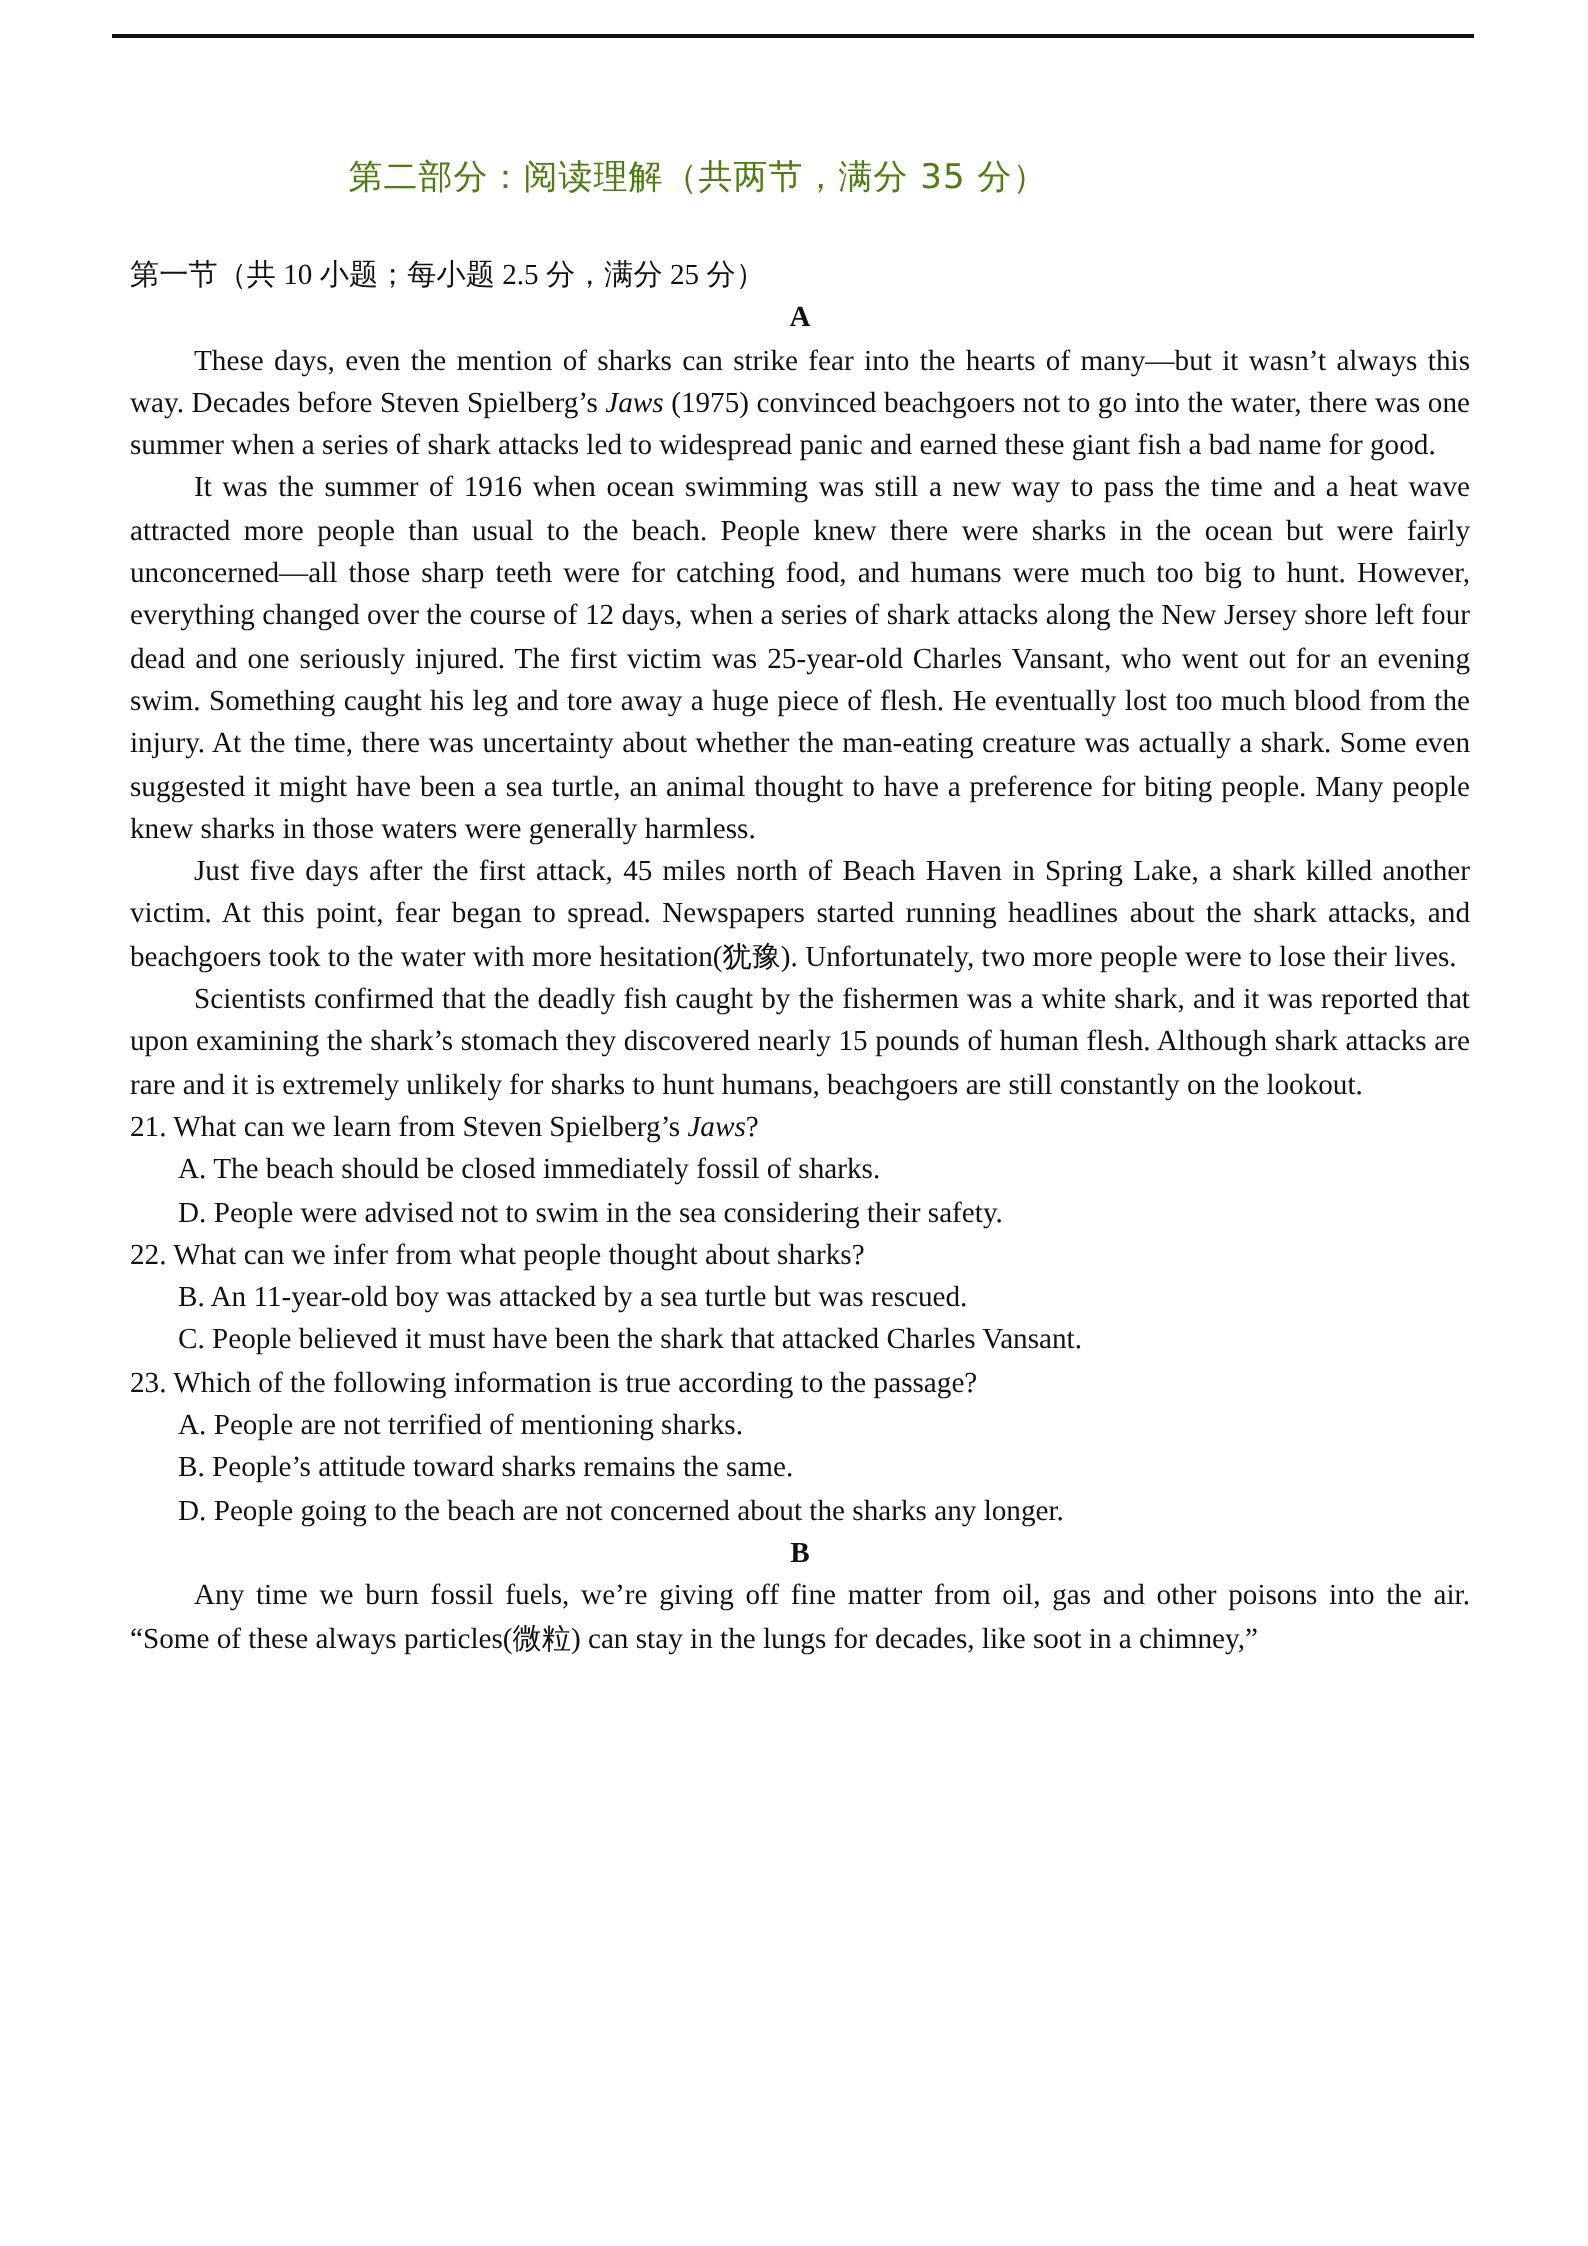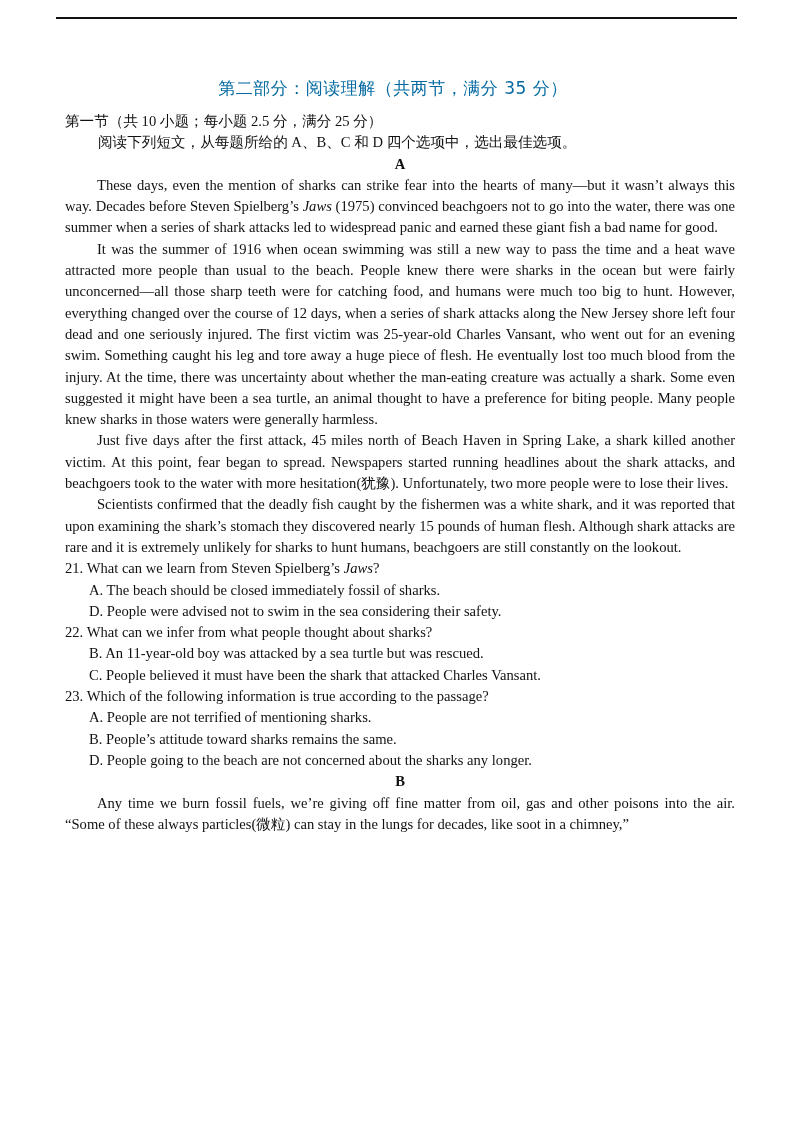--- a/index.html
+++ b/index.html
@@ -1,39 +1,38 @@
 <!DOCTYPE html>
 <html><head>
 <meta charset="utf-8">
 <style>
   html, body { margin:0; padding:0; background:#ffffff; }
   body { width:794px; height:1123px; position:relative; overflow:hidden;
          font-family:"Liberation Serif", "DejaVu Serif", serif; color:#111; }
   .top-rule { position:absolute; left:56px; top:17px; width:681px; height:2px; background:#111; }
   .title { position:absolute; left:0; width:698px; top:77px; text-align:center;
-           font-family:"DejaVu Sans", "Liberation Sans", sans-serif; font-size:17px; letter-spacing:0.5px; color:#0369a1;margin-left:44px; }
-  .content { position:absolute; left:65px; top:111px; width:670px; font-size:14.6px; line-height:21.3px; }
+           font-family:"DejaVu Sans", "Liberation Sans", sans-serif; font-size:17px; letter-spacing:0.5px; color:#4d7c0f; }
+  .content { position:absolute; left:65px; top:128px; width:670px; font-size:14.6px; line-height:21.3px; }
   .section-line { margin:0; white-space:nowrap; }
   .instr { margin:0; text-indent:0; padding-left:33px; white-space:nowrap; }
   .pass-letter { text-align:center; font-weight:bold; margin:0; }
   .para { margin:0; text-align:justify; text-indent:32px; }
   .q { margin:0; padding-left:0; }
   .opt { margin:0; padding-left:24px; white-space:nowrap; }
   i { font-style:italic; }
 </style>
 </head>
 <body>
 
 <div class="top-rule"></div>
 
 <div class="title">第二部分：阅读理解（共两节，满分 35 分）</div>
 
 <div class="content">
   <p class="section-line">第一节（共 10 小题；每小题 2.5 分，满分 25 分）</p>
-  <p class="instr">阅读下列短文，从每题所给的 A、B、C 和 D 四个选项中，选出最佳选项。</p>
 
   <p class="pass-letter">A</p>
 
   <p class="para"><span>These days, even the mention of sharks can strike fear into the hearts of many—but it wasn’t always this way. Decades before Steven Spielberg’s </span><i>Jaws</i><span> (1975) convinced beachgoers not to go into the water, there was one summer when a series of shark attacks led to widespread panic and earned these giant fish a bad name for good.</span></p>
   <p class="para">It was the summer of 1916 when ocean swimming was still a new way to pass the time and a heat wave attracted more people than usual to the beach. People knew there were sharks in the ocean but were fairly unconcerned—all those sharp teeth were for catching food, and humans were much too big to hunt. However, everything changed over the course of 12 days, when a series of shark attacks along the New Jersey shore left four dead and one seriously injured. The first victim was 25-year-old Charles Vansant, who went out for an evening swim. Something caught his leg and tore away a huge piece of flesh. He eventually lost too much blood from the injury. At the time, there was uncertainty about whether the man-eating creature was actually a shark. Some even suggested it might have been a sea turtle, an animal thought to have a preference for biting people. Many people knew sharks in those waters were generally harmless.</p>
   <p class="para">Just five days after the first attack, 45 miles north of Beach Haven in Spring Lake, a shark killed another victim. At this point, fear began to spread. Newspapers started running headlines about the shark attacks, and beachgoers took to the water with more hesitation(犹豫). Unfortunately, two more people were to lose their lives.</p>
   <p class="para">Scientists confirmed that the deadly fish caught by the fishermen was a white shark, and it was reported that upon examining the shark’s stomach they discovered nearly 15 pounds of human flesh. Although shark attacks are rare and it is extremely unlikely for sharks to hunt humans, beachgoers are still constantly on the lookout.</p>
 
   <div>
     <p class="q"><span>21.</span><span> What can we learn from Steven Spielberg’s </span><i>Jaws</i><span>?</span></p>

